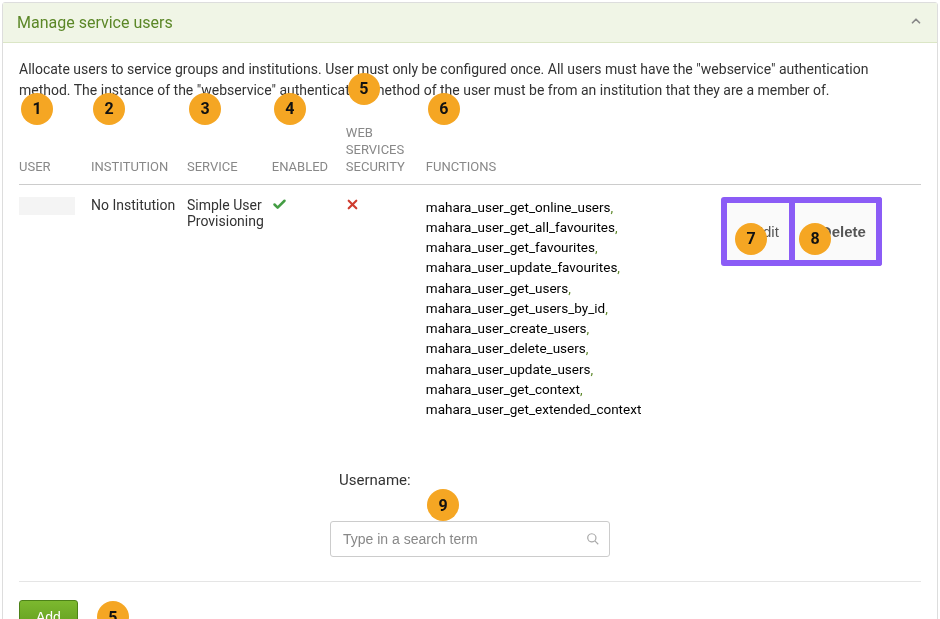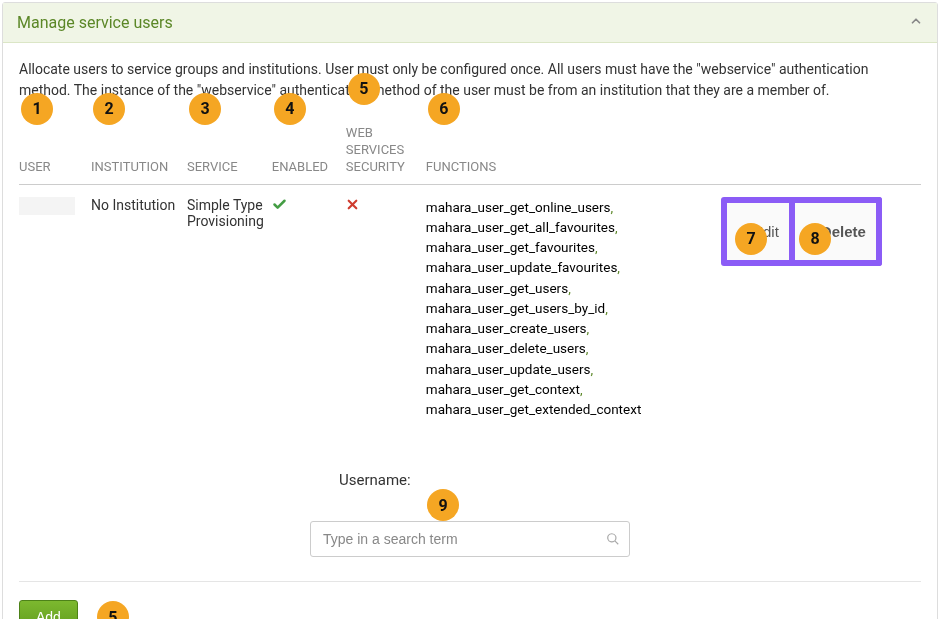--- a/index.html
+++ b/index.html
@@ -32,21 +32,21 @@
     .btn { background: #fafafa; border: 6px solid #8b5cf6; padding: 20px 10px; font-size: 15px; color: #555; display: inline-flex; align-items: center; gap: 5px; cursor: pointer; }
     .btn:first-child { border-radius: 3px 0 0 3px; }
     .btn:last-child { border-radius: 0 3px 3px 0; border-left: none; font-weight: bold; }
     .pencil-icon { width: 11px; height: 11px; }
     .trash-icon { width: 11px; height: 12px; fill: #cf3c2f; }
     .annotation { position: absolute; width: 32px; height: 32px; background: #f5a623; border-radius: 50%; display: flex; align-items: center; justify-content: center; color: #111; font-weight: 700; font-size: 16px; z-index: 5; }
     th .annotation { top: -24px; left: 2px; }
     .search-row { display: flex; align-items: center; margin-top: 40px; position: relative; flex-direction: column; }
     .search-label { width: 262px; font-size: 15px; }
     .search-wrap { position: relative; display: inline-block; }
-    .search-input { width: 320px; padding: 9px 36px 9px 12px; border: 1px solid #ccc; border-radius: 3px; font-size: 14px; color: #333; }
+    .search-input { width: 280px; padding: 9px 36px 9px 12px; border: 1px solid #ccc; border-radius: 3px; font-size: 14px; color: #333; }
     .search-input::placeholder { color: #888; }
     .search-icon { position: absolute; right: 10px; top: 50%; transform: translateY(-50%); width: 14px; height: 14px; fill: #aaa; }
     .divider { border: none; border-top: 1px solid #e5e5e5; margin: 24px 0 18px; }
     .add-row { display: flex; align-items: center; gap: 19px; }
     .add-btn { background: #6ea81f; background: linear-gradient(#7cb82f, #5f9a1c); color: #fff; border: 1px solid #4d8218; border-radius: 3px; padding: 8px 16px; font-size: 14px; cursor: pointer; }
     .ann-free { position: static; }
     .rel { position: relative; }
   </style>
 </head>
 <body>
@@ -93,21 +93,21 @@
             </th>
             <th class="col-actions"></th>
           </tr>
         </thead>
         <tbody>
           <tr>
             <td class="user-cell">
               <span class="user-blur"></span>
             </td>
             <td>No Institution</td>
-            <td>Simple Type Provisioning</td>
+            <td>Simple User Provisioning</td>
             <td>
               <span class="check">
                 <svg width="15" height="15" viewBox="0 0 24 24">
                     <path d="M4 12l5 5L20 6" fill="none" stroke="#449d44" stroke-width="4" stroke-linecap="round" stroke-linejoin="round"></path>
                   </svg>
               </span>
             </td>
             <td>
               <span class="cross">
                 <svg width="13" height="13" viewBox="0 0 24 24">

